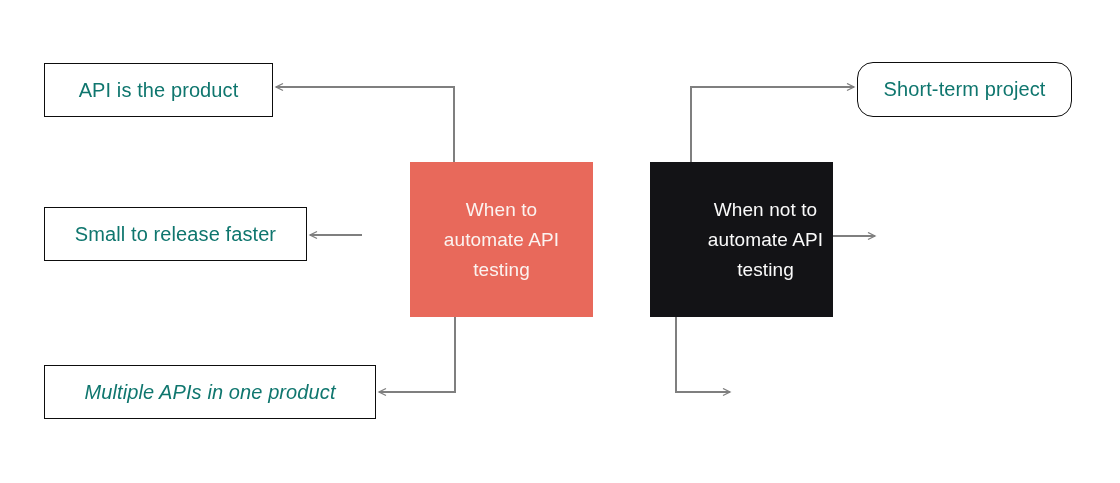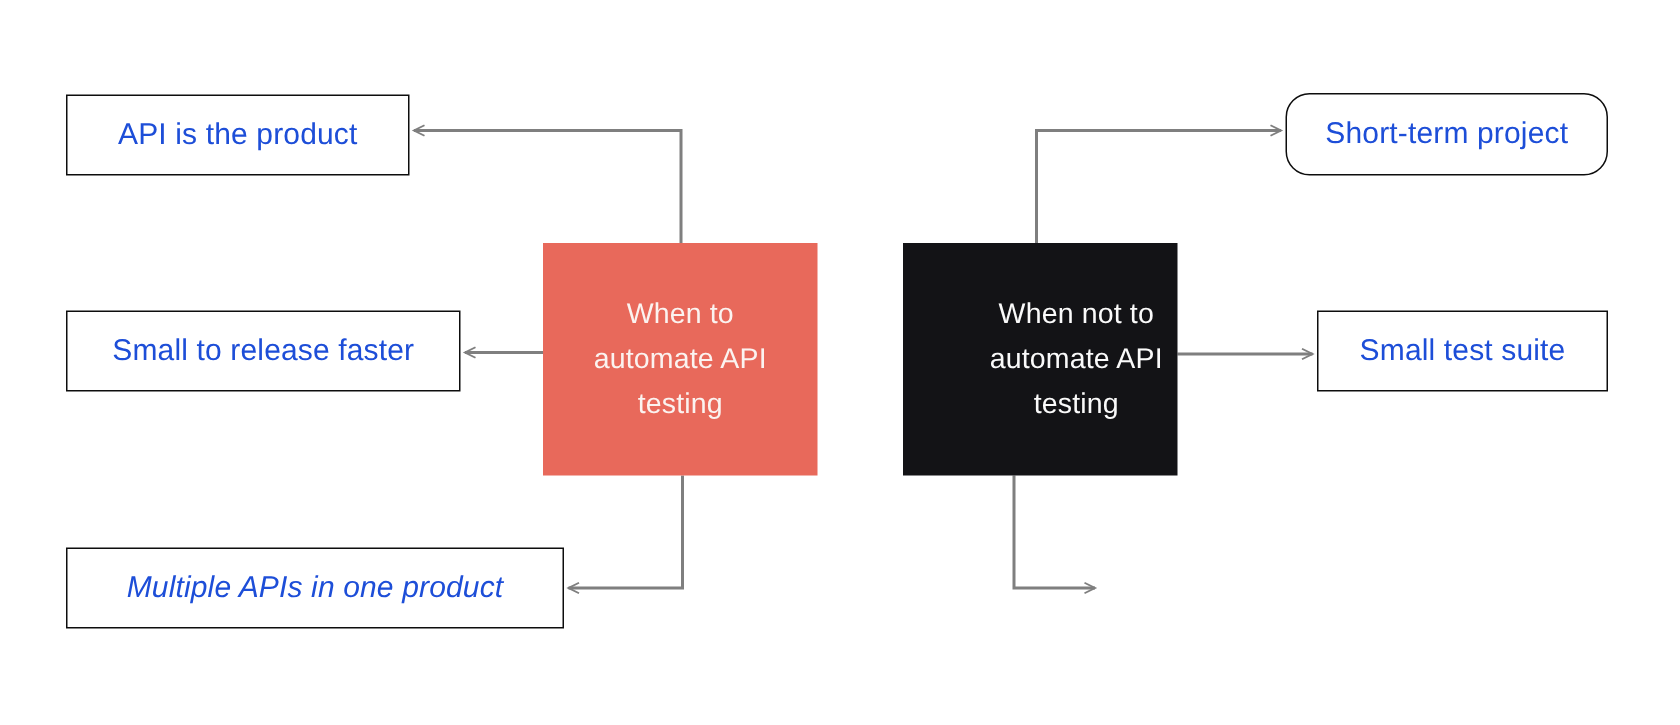--- a/index.html
+++ b/index.html
@@ -13,31 +13,32 @@
   .connector-layer{
     position:absolute;left:0;top:0;width:1120px;height:483px;
     pointer-events:none;
   }
   .reason-box{
     position:absolute;
     box-sizing:border-box;
     border:1.5px solid #0d0d0d;
     background:#ffffff;
     display:flex;align-items:center;justify-content:center;
-    font-size:20px;color:#1d4ed8;
+    font-size:20px;color:#0f766e;
     white-space:nowrap;
     letter-spacing:0.1px;
   }
   .hub-box{
     position:absolute;
     box-sizing:border-box;
     display:flex;flex-direction:column;align-items:center;justify-content:center;
     font-size:19px;line-height:30px;
     text-align:center;
     letter-spacing:0.1px;
+    margin-left:48px;
   }
   
   #box-api-product        {left:44px;  top:63px;  width:229px; height:54px;}
   #box-need-release       {left:44px;  top:207px; width:263px; height:54px;}
   #box-multiple-apis      {left:44px;  top:365px; width:332px; height:54px;font-style:italic;}
   #hub-when-to            {left:362px; top:162px; width:183px; height:155px; background:#E8695B; color:#FBF3F0;}
   #hub-when-not-to        {left:602px; top:162px; width:183px; height:155px; background:#131316; color:#FAFAFA;}
   #box-short-term         {left:857px; top:62px;  width:215px; height:55px;border-radius:16px;}
   #box-small-suite        {left:878px; top:207px; width:194px; height:54px;}
   #box-little-regression  {left:733px; top:365px; width:339px; height:54px;}
@@ -81,17 +82,14 @@
 
   <div class="hub-box" id="hub-when-not-to" style="background: rgb(19, 19, 22); color: rgb(250, 250, 250); padding-left: 48px;">
     <span>When not to</span>
     <span>automate API</span>
     <span>testing</span>
   </div>
 
   <div class="reason-box" id="box-short-term">
     <span>Short-term project</span>
   </div>
-  <div class="reason-box" id="box-small-suite">
-    <span>Small test suite</span>
-  </div>
 
 </div>
 
 </body></html>

